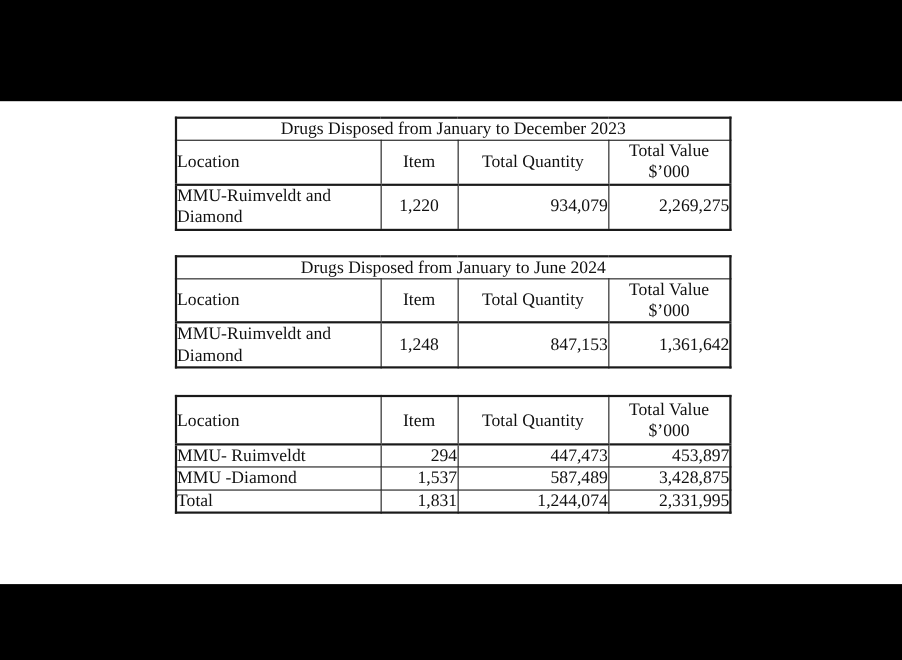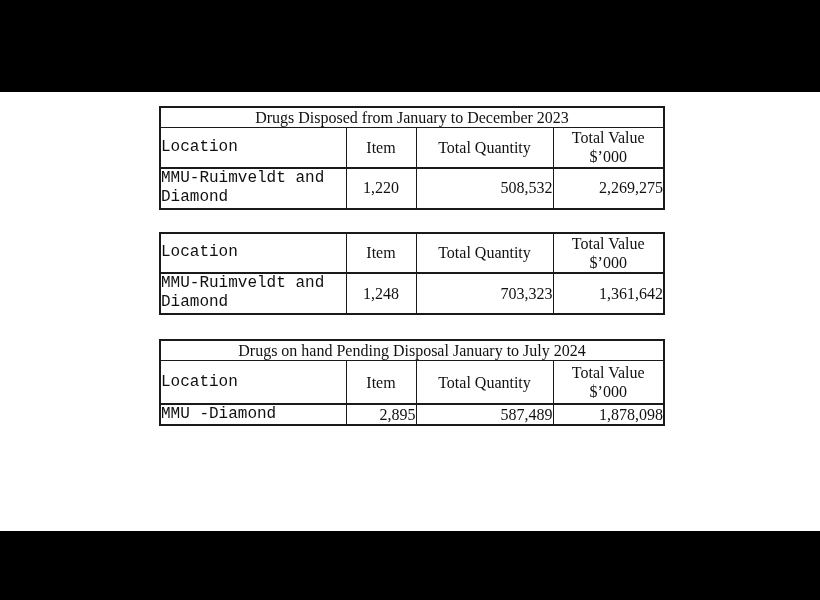--- a/index.html
+++ b/index.html
@@ -38,21 +38,21 @@
   col.c-qty  { width: 137px; }
   col.c-val  { width: 111px; }
 
   tr.row-title td { text-align: center; height: 19px; }
   tr.row-header td { border-bottom-width: 2px; }
   .t1 tr.row-header td, .t2 tr.row-header td { height: 37px; }
   .t3 tr.row-header td { height: 42px; }
   .t1 tr.row-data td, .t2 tr.row-data td { height: 39px; }
   .t3 tr.row-data td { height: 19px; }
 
-  td.al { text-align: left;  padding-left: 6px; font-family: Liberation Mono, monospace; }
+  td.al { text-align: left;  padding-left: 6px; }
   td.ac { text-align: center; }
   td.ar { text-align: right; padding-right: 8px; }
 </style>
 </head>
 <body>
 
 <div class="bar top"></div>
 
 <div class="content">
 
@@ -75,79 +75,91 @@
         <div>Total Value</div>
         <div>$’000</div>
       </td>
     </tr>
     <tr class="row-data">
       <td class="al">
         <div>MMU-Ruimveldt and</div>
         <div>Diamond</div>
       </td>
       <td class="ac">1,220</td>
-      <td class="ar">508,532</td>
+      <td class="ar">934,079</td>
       <td class="ar">2,269,275</td>
     </tr>
   </tbody>
     </table>
 
   <table class="t t2">
+    <colgroup>
+        <col class="c-loc">
+        <col class="c-item">
+        <col class="c-qty">
+        <col class="c-val">
+      </colgroup>
+    <tbody>
+        <tr class="row-title">
+      <td colspan="4">Drugs Disposed from January to June 2024</td>
+    </tr>
+    <tr class="row-header">
+      <td class="al">Location</td>
+      <td class="ac">Item</td>
+      <td class="ac">Total Quantity</td>
+      <td class="ac">
+        <div>Total Value</div>
+        <div>$’000</div>
+      </td>
+    </tr>
+    <tr class="row-data">
+      <td class="al">
+        <div>MMU-Ruimveldt and</div>
+        <div>Diamond</div>
+      </td>
+      <td class="ac">1,248</td>
+      <td class="ar">847,153</td>
+      <td class="ar">1,361,642</td>
+    </tr>
+  </tbody>
+    </table>
+
+  <table class="t t3">
     <colgroup>
         <col class="c-loc">
         <col class="c-item">
         <col class="c-qty">
         <col class="c-val">
       </colgroup>
     <tbody>
     <tr class="row-header">
       <td class="al">Location</td>
       <td class="ac">Item</td>
       <td class="ac">Total Quantity</td>
       <td class="ac">
         <div>Total Value</div>
         <div>$’000</div>
       </td>
     </tr>
     <tr class="row-data">
-      <td class="al">
-        <div>MMU-Ruimveldt and</div>
-        <div>Diamond</div>
-      </td>
-      <td class="ac">1,248</td>
-      <td class="ar">703,323</td>
-      <td class="ar">1,361,642</td>
-    </tr>
-  </tbody>
-    </table>
-
-  <table class="t t3">
-    <colgroup>
-        <col class="c-loc">
-        <col class="c-item">
-        <col class="c-qty">
-        <col class="c-val">
-      </colgroup>
-    <tbody>
-        <tr class="row-title">
-      <td colspan="4">Drugs on hand Pending Disposal January to July 2024</td>
-    </tr>
-    <tr class="row-header">
-      <td class="al">Location</td>
-      <td class="ac">Item</td>
-      <td class="ac">Total Quantity</td>
-      <td class="ac">
-        <div>Total Value</div>
-        <div>$’000</div>
-      </td>
+      <td class="al">MMU- Ruimveldt</td>
+      <td class="ar">294</td>
+      <td class="ar">447,473</td>
+      <td class="ar">453,897</td>
     </tr>
     <tr class="row-data">
       <td class="al">MMU -Diamond</td>
-      <td class="ar">2,895</td>
+      <td class="ar">1,537</td>
       <td class="ar">587,489</td>
-      <td class="ar">1,878,098</td>
+      <td class="ar">3,428,875</td>
+    </tr>
+    <tr class="row-data">
+      <td class="al">Total</td>
+      <td class="ar">1,831</td>
+      <td class="ar">1,244,074</td>
+      <td class="ar">2,331,995</td>
     </tr>
   </tbody>
     </table>
 
 </div>
 
 <div class="bar bottom"></div>
 
 </body></html>

